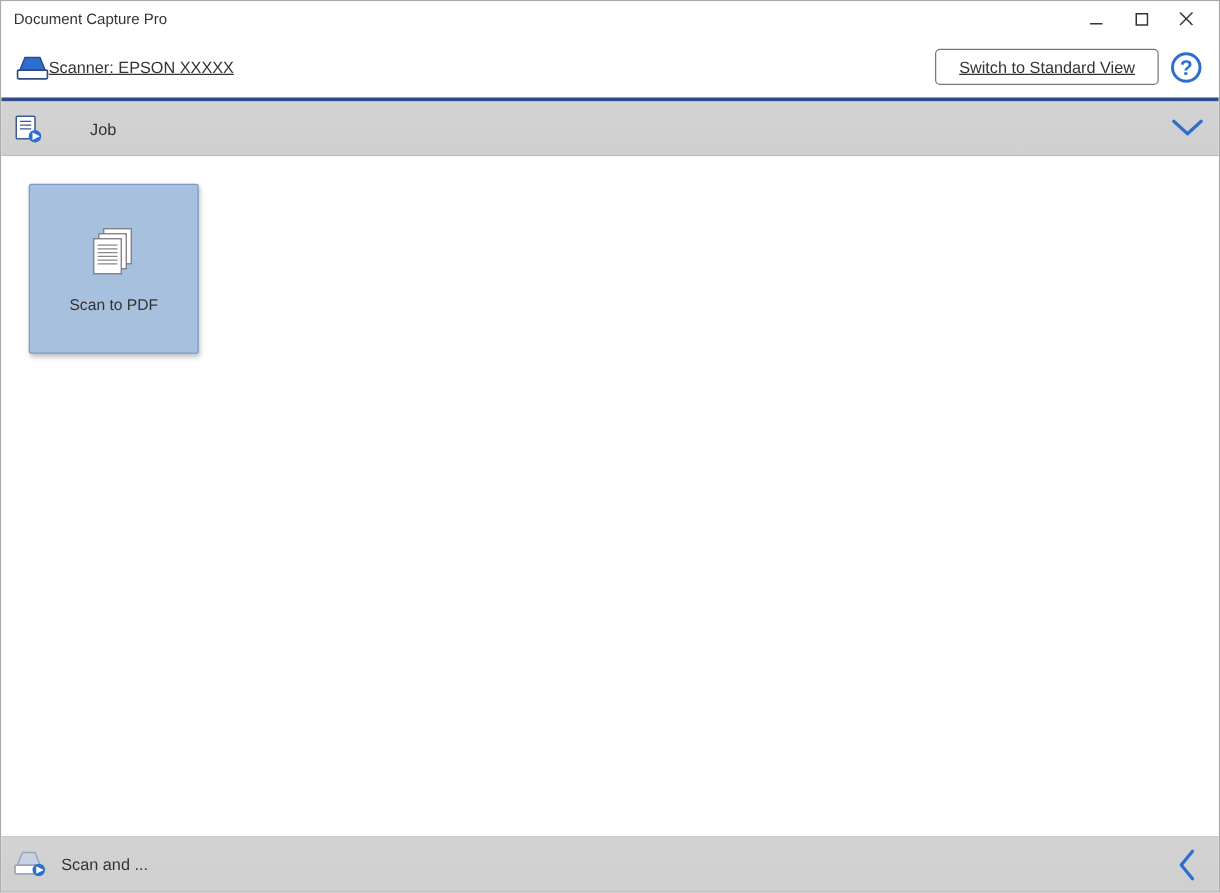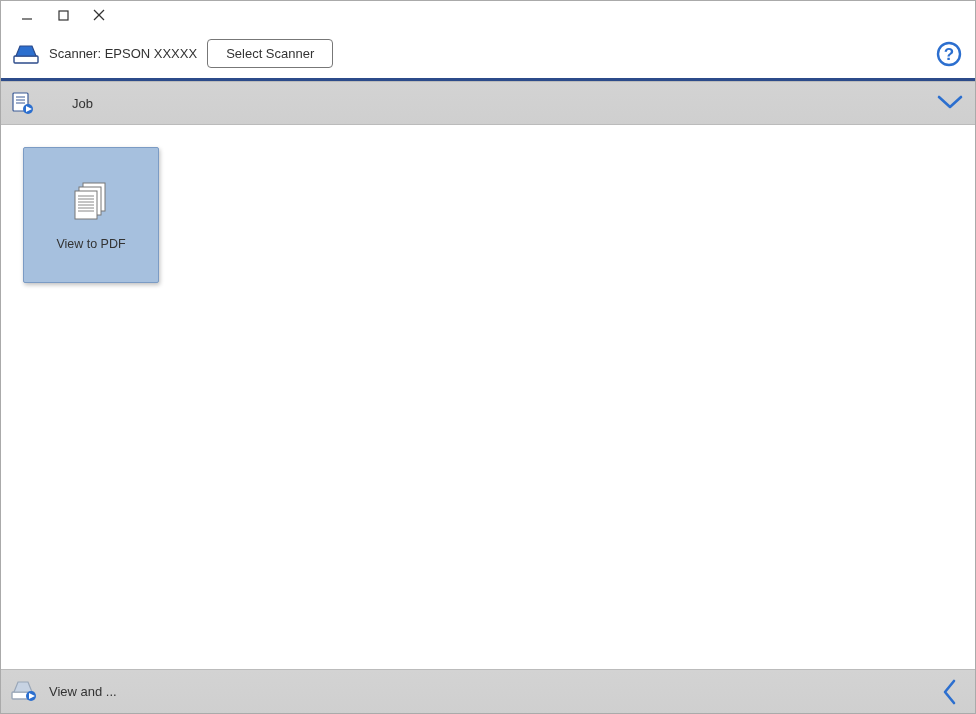--- a/index.html
+++ b/index.html
@@ -31,21 +31,21 @@
     cursor: pointer;
   }
   
   .toolbar {
     height: 52px;
     display: flex;
     align-items: center;
     padding: 0 12px;
     border-bottom: 3px solid #2c4b8a;
     background: #fff;
-    gap: 10px;
+    text-decoration: underline;
   }
   .scanner-icon svg { display:block; }
   .scanner-label { font-size: 13px; color: #333; }
   .btn {
     border: 1px solid #777;
     background: #fff;
     border-radius: 4px;
     padding: 6px 18px;
     font-size: 13px;
     color: #333;
@@ -125,20 +125,21 @@
     align-items: center;
     padding: 0 10px;
     gap: 12px;
   }
   .footer .footer-title { font-size: 13px; color: #333; }
 </style>
 </head>
 <body>
 
 <div class="titlebar">
+  <div class="title">Document Capture Pro</div>
   <div class="winbtn">
     <svg width="12" height="12" viewBox="0 0 12 12">
         <line x1="1" y1="10" x2="11" y2="10" stroke="#333" stroke-width="1.2"></line>
       </svg>
   </div>
   <div class="winbtn">
     <svg width="11" height="11" viewBox="0 0 11 11">
         <rect x="1" y="1" width="9" height="9" fill="none" stroke="#333" stroke-width="1.2"></rect>
       </svg>
   </div>
@@ -151,22 +152,22 @@
 </div>
 
 <div class="toolbar">
   <span class="scanner-icon">
     <svg width="26" height="22" viewBox="0 0 26 22">
       <rect x="1" y="13" width="24" height="7" rx="1" fill="#fff" stroke="#2c4b8a" stroke-width="1.4"></rect>
       <path d="M3 13 L7 3 L19 3 L23 13 Z" fill="#2c6fcf" stroke="#2c4b8a" stroke-width="1.2"></path>
     </svg>
   </span>
   <span class="scanner-label">Scanner: EPSON XXXXX</span>
-  <button class="btn">Select Scanner</button>
   <div class="spacer"></div>
+  <button class="btn">Switch to Standard View</button>
   <div class="help-icon">
     <svg width="26" height="26" viewBox="0 0 26 26">
       <circle cx="13" cy="13" r="11" fill="none" stroke="#2c6fcf" stroke-width="2.4"></circle>
       <text x="13" y="19" text-anchor="middle" font-size="17" font-weight="bold" fill="#2c6fcf" font-family="Segoe UI, sans-serif">?</text>
     </svg>
   </div>
 </div>
 
 <div class="section-header">
   <span class="section-icon">
@@ -196,33 +197,33 @@
         <rect x="10" y="8" width="22" height="28" fill="#fff" stroke="#777" stroke-width="1"></rect>
         <rect x="6" y="12" width="22" height="28" fill="#fff" stroke="#777" stroke-width="1"></rect>
         <line x1="9" y1="17" x2="25" y2="17" stroke="#888" stroke-width="1"></line>
         <line x1="9" y1="20" x2="25" y2="20" stroke="#888" stroke-width="1"></line>
         <line x1="9" y1="23" x2="25" y2="23" stroke="#888" stroke-width="1"></line>
         <line x1="9" y1="26" x2="25" y2="26" stroke="#888" stroke-width="1"></line>
         <line x1="9" y1="29" x2="25" y2="29" stroke="#888" stroke-width="1"></line>
         <line x1="9" y1="32" x2="25" y2="32" stroke="#888" stroke-width="1"></line>
       </svg>
     </span>
-    <span class="job-label">View to PDF</span>
+    <span class="job-label">Scan to PDF</span>
   </div>
 </div>
 
 <div class="footer">
   <span>
     <svg width="26" height="22" viewBox="0 0 26 22">
       <rect x="1" y="13" width="22" height="7" rx="1" fill="#fff" stroke="#9aa7b8" stroke-width="1.4"></rect>
       <path d="M3 13 L7 3 L17 3 L21 13 Z" fill="#c7d3e3" stroke="#9aa7b8" stroke-width="1.2"></path>
       <circle cx="20" cy="17" r="5" fill="#2c6fcf"></circle>
       <polygon points="18,14 18,20 24,17" fill="#fff"></polygon>
     </svg>
   </span>
-  <span class="footer-title">View and ...</span>
+  <span class="footer-title">Scan and ...</span>
   <div class="spacer" style="flex:1"></div>
   <div class="expand-toggle">
     <svg width="16" height="26" viewBox="0 0 16 26">
       <polyline points="12,2 3,13 12,24" fill="none" stroke="#2c6fcf" stroke-width="2.6" stroke-linecap="round" stroke-linejoin="round"></polyline>
     </svg>
   </div>
 </div>
 
 </body></html>

